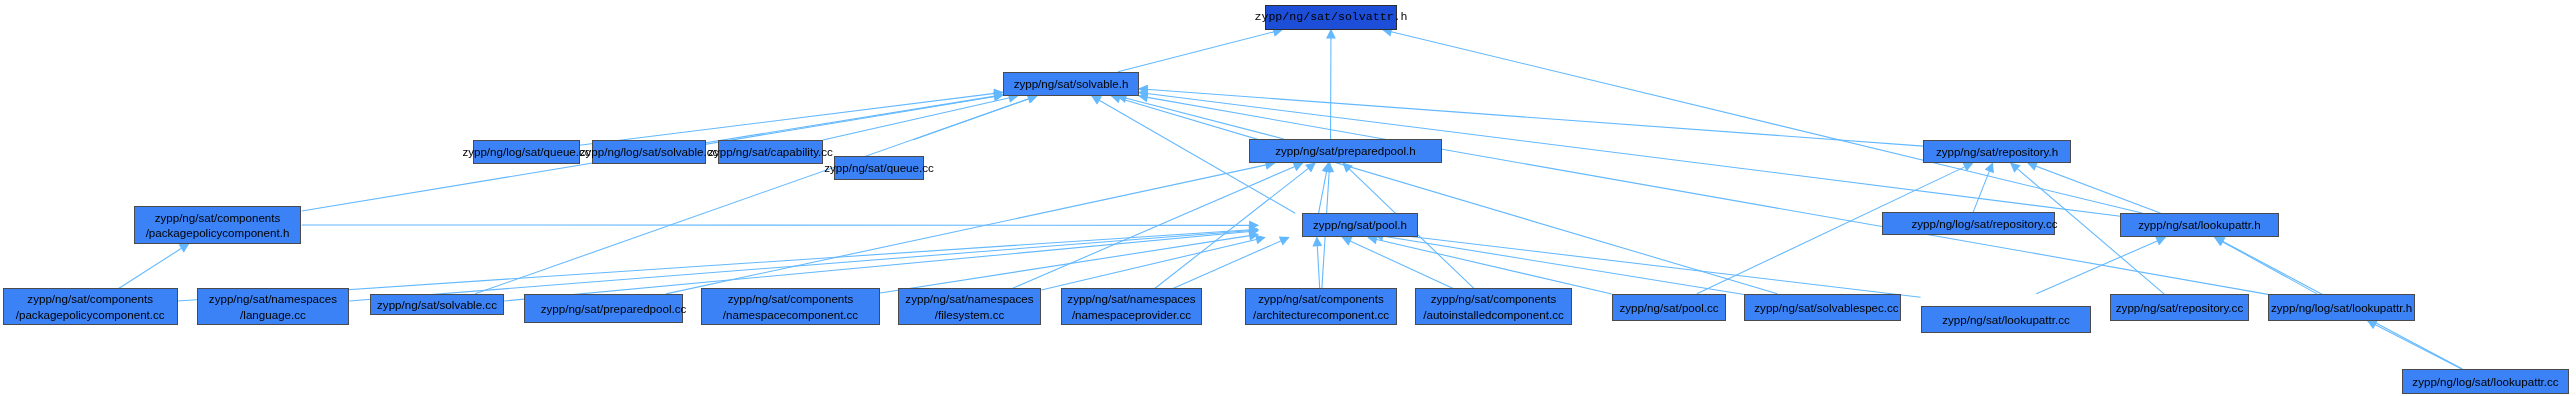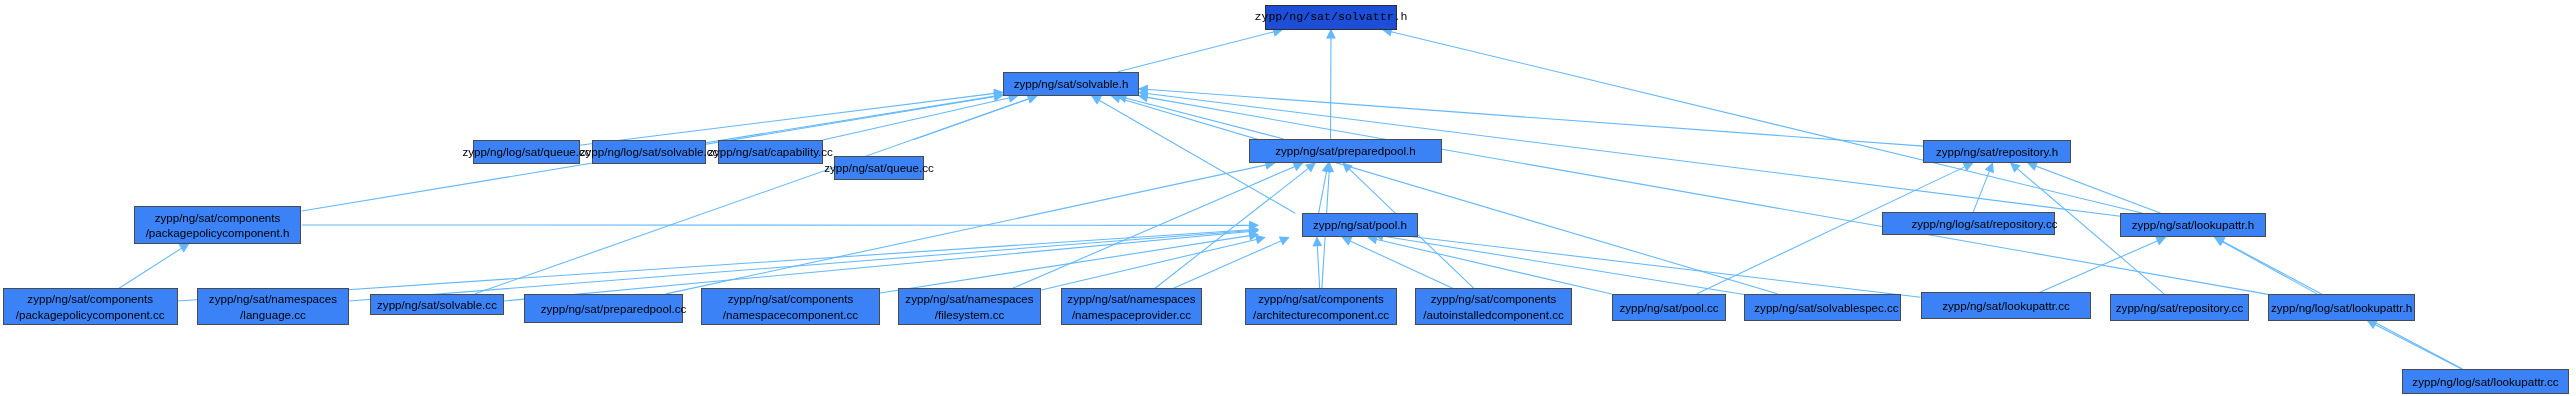--- a/index.html
+++ b/index.html
@@ -97,38 +97,38 @@
       <div class="node" style="left: 473px; top: 140px; width: 107px; height: 24px;">zypp/ng/log/sat/queue.cc</div>
       <div class="node" style="left: 592px; top: 140px; width: 114px; height: 24px;">zypp/ng/log/sat/solvable.cc</div>
       <div class="node" style="left: 718px; top: 140px; width: 105px; height: 24px;">zypp/ng/sat/capability.cc</div>
       <div class="node" style="left: 834px; top: 140px; width: 90px; height: 24px; margin-top: 16px;">zypp/ng/sat/queue.cc</div>
       <div class="node" style="left: 1249px; top: 139px; width: 193px; height: 24px;">zypp/ng/sat/preparedpool.h</div>
       <div class="node" style="left: 1923px; top: 140px; width: 148px; height: 23px;">zypp/ng/sat/repository.h</div>
       <div class="node" style="left: 134px; top: 206px; width: 167px; height: 38px;">zypp/ng/sat/components
 /packagepolicycomponent.h</div>
       <div class="node" style="left: 1258px; top: 213px; width: 116px; height: 24px; margin-left: 44px;">zypp/ng/sat/pool.h</div>
       <div class="node" style="left: 1882px; top: 212px; width: 173px; height: 23px; padding-left: 32px;">zypp/ng/log/sat/repository.cc</div>
-      <div class="node" style="left: 2120px; top: 213px; width: 146px; height: 24px;">zypp/ng/sat/lookupattr.h</div>
+      <div class="node" style="left: 2120px; top: 213px; width: 159px; height: 24px;">zypp/ng/sat/lookupattr.h</div>
       <div class="node" style="left: 2.7px; top: 288px; width: 175px; height: 37px;">zypp/ng/sat/components
 /packagepolicycomponent.cc</div>
       <div class="node" style="left: 197px; top: 288px; width: 152px; height: 37px;">zypp/ng/sat/namespaces
 /language.cc</div>
       <div class="node" style="left: 370px; top: 294px; width: 134px; height: 21px;">zypp/ng/sat/solvable.cc</div>
       <div class="node" style="left: 524px; top: 294px; width: 159px; height: 29px; padding-left: 20px;">zypp/ng/sat/preparedpool.cc</div>
       <div class="node" style="left: 701px; top: 288px; width: 179px; height: 37px;">zypp/ng/sat/components
 /namespacecomponent.cc</div>
       <div class="node" style="left: 898px; top: 288px; width: 143px; height: 37px;">zypp/ng/sat/namespaces
 /filesystem.cc</div>
       <div class="node" style="left: 1061px; top: 288px; width: 141px; height: 37px;">zypp/ng/sat/namespaces
 /namespaceprovider.cc</div>
       <div class="node" style="left: 1245px; top: 288px; width: 152px; height: 37px;">zypp/ng/sat/components
 /architecturecomponent.cc</div>
       <div class="node" style="left: 1415px; top: 288px; width: 157px; height: 37px;">zypp/ng/sat/components
 /autoinstalledcomponent.cc</div>
       <div class="node" style="left: 1612px; top: 294px; width: 114px; height: 27px;">zypp/ng/sat/pool.cc</div>
       <div class="node" style="left: 1744px; top: 294px; width: 157px; height: 27px; padding-left: 8px;">zypp/ng/sat/solvablespec.cc</div>
-      <div class="node" style="left: 1921px; top: 292px; width: 170px; height: 27px;">zypp/ng/sat/lookupattr.cc</div>
+      <div class="node" style="left: 1921px; top: 306px; width: 170px; height: 27px;">zypp/ng/sat/lookupattr.cc</div>
       <div class="node" style="left: 2110px; top: 294px; width: 139px; height: 27px;">zypp/ng/sat/repository.cc</div>
       <div class="node" style="left: 2268px; top: 294px; width: 147px; height: 27px;">zypp/ng/log/sat/lookupattr.h</div>
       <div class="node" style="left: 2402px; top: 369px; width: 167px; height: 25px;">zypp/ng/log/sat/lookupattr.cc</div>
     </div>
 </div>
 
 
 </body></html>

